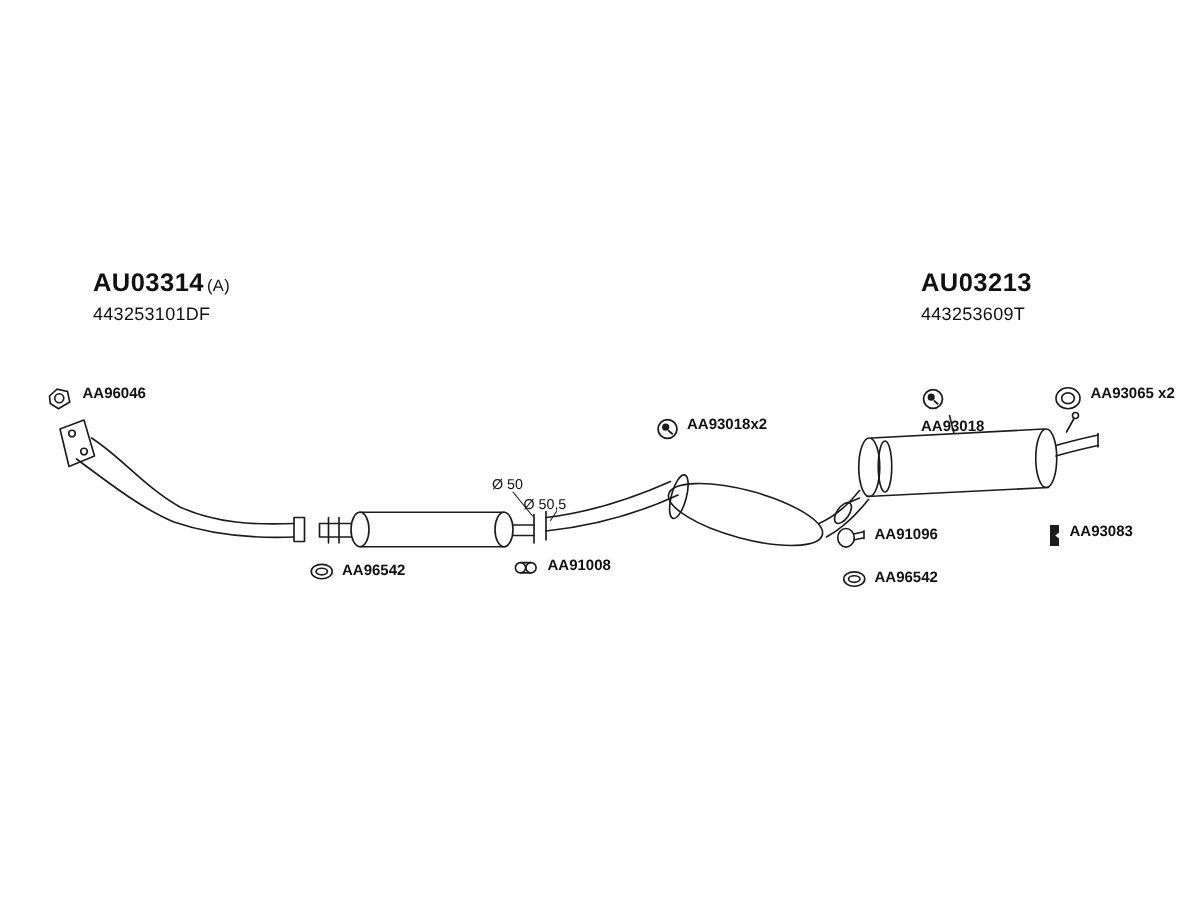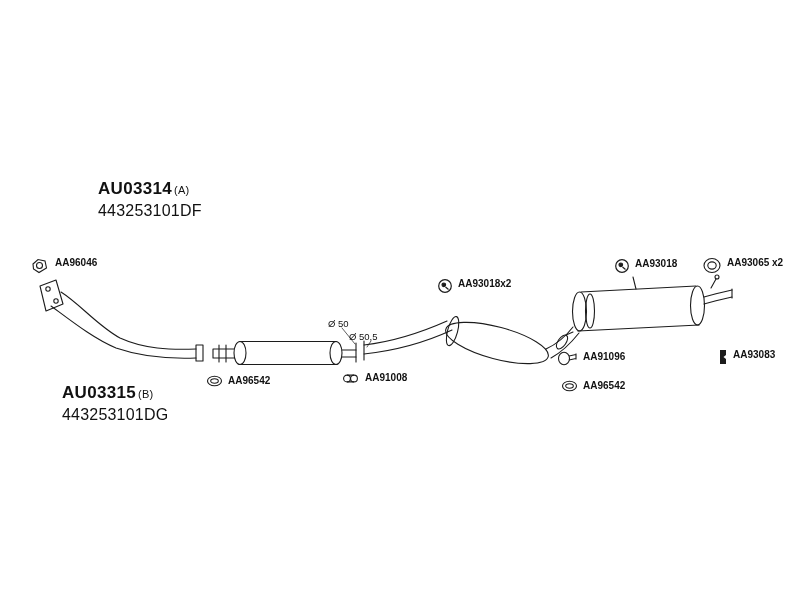--- a/index.html
+++ b/index.html
@@ -3,21 +3,21 @@
 <meta charset="utf-8">
 <style>
   * { margin:0; padding:0; box-sizing:border-box; }
   html,body { width:800px; height:600px; }
   body { background:#ffffff; font-family:"Liberation Sans", sans-serif; color:#111111; }
   .canvas { position:relative; width:800px; height:600px; background:#ffffff; overflow:hidden; }
   .art { position:absolute; left:0; top:0; pointer-events:none; }
   .group { position:absolute; white-space:nowrap; }
   .group .title { font-size:17px; font-weight:bold; letter-spacing:.3px; }
   .group .suffix { font-size:11px; font-weight:normal; margin-left:2px; }
-  .group .pn { font-size:16px; margin-top:3px; letter-spacing:.2px; }
+  .group .pn { font-size:12px; margin-top:3px; letter-spacing:.2px; }
   .callout { position:absolute; display:flex; align-items:flex-start; gap:5px;
              font-size:10px; white-space:nowrap;font-weight:bold; }
   .callout .icon { display:inline-flex; flex:none; }
   .dim { position:absolute; font-size:9.5px; white-space:nowrap; }
 </style>
 </head>
 <body>
 
 <div class="canvas">
 
@@ -78,46 +78,46 @@
       <g>
         <path d="M704,297 C714,294 723,292 732,290"></path>
         <path d="M704,304 C714,301 723,299 732,297"></path>
         <path d="M732,289 L732,298"></path>
         <path d="M711,288 L716,279"></path>
         <circle cx="717" cy="277" r="2"></circle>
       </g>
     </g>
   </svg>
 
-  <div class="group" style="left:62px; top:179px;margin-left:36px;">
+  <div class="group" style="left:62px; top:179px;">
     <div class="title"><span>AU03314</span><span class="suffix">(A)</span></div>
     <div class="pn">443253101DF</div>
   </div>
 
 
 
-
-  <div class="group" style="left:62px; top:383px;">
-    <div class="title"><span>AU03315</span><span class="suffix">(B)</span></div>
-    <div class="pn">443253101DG</div>
-  </div>
+  <div class="group" style="left:614px; top:179px;">
+    <div class="title"><span>AU03213</span><span class="suffix"></span></div>
+    <div class="pn">443253609T</div>
+  </div>
+
 
   <div class="callout" style="left:30px; top:257px;">
     <span class="icon">
       <svg width="20" height="18" viewBox="0 0 20 18">
           <g fill="none" stroke="#1c1c1c" stroke-width="1.1">
             <path d="M3,7 L8,2.5 L15,4 L16.5,11 L9,15.5 L3.5,12 Z"></path>
             <circle cx="9.5" cy="8.5" r="3"></circle>
           </g>
         </svg>
     </span>
     <span>AA96046</span>
   </div>
 
-  <div class="callout" style="left:614px; top:258px;">
+  <div class="callout" style="left:614px; top:258px;flex-direction:column;">
     <span class="icon">
       <svg width="16" height="16" viewBox="0 0 16 16">
           <g fill="none" stroke="#1c1c1c" stroke-width="1.2">
             <circle cx="8" cy="8" r="6.3"></circle>
             <circle cx="6.8" cy="6.8" r="1.8" fill="#1c1c1c"></circle>
             <path d="M8.5,9 L11.5,11.5"></path>
           </g>
         </svg>
     </span>
     <span>AA93018</span>
@@ -153,21 +153,21 @@
       <svg width="22" height="15" viewBox="0 0 22 15">
           <g fill="none" stroke="#1c1c1c" stroke-width="1.1">
             <ellipse cx="8" cy="7.5" rx="5.5" ry="6.2"></ellipse>
             <path d="M13,5 L20,3.5 M13,9 L20,7.5 M20,2.5 L20,8.5"></path>
           </g>
         </svg>
     </span>
     <span>AA91096</span>
   </div>
 
-  <div class="callout" style="left:718px; top:349px;">
+  <div class="callout" style="left:698px; top:349px;">
     <span class="icon">
       <svg width="10" height="16" viewBox="0 0 10 16">
           <path d="M2,1 L8,1 L8,6 L5.5,8 L8,10 L8,15 L2,15 Z" fill="#1c1c1c"></path>
         </svg>
     </span>
     <span>AA93083</span>
   </div>
 
   <div class="callout" style="left:206px; top:375px;">
     <span class="icon">

